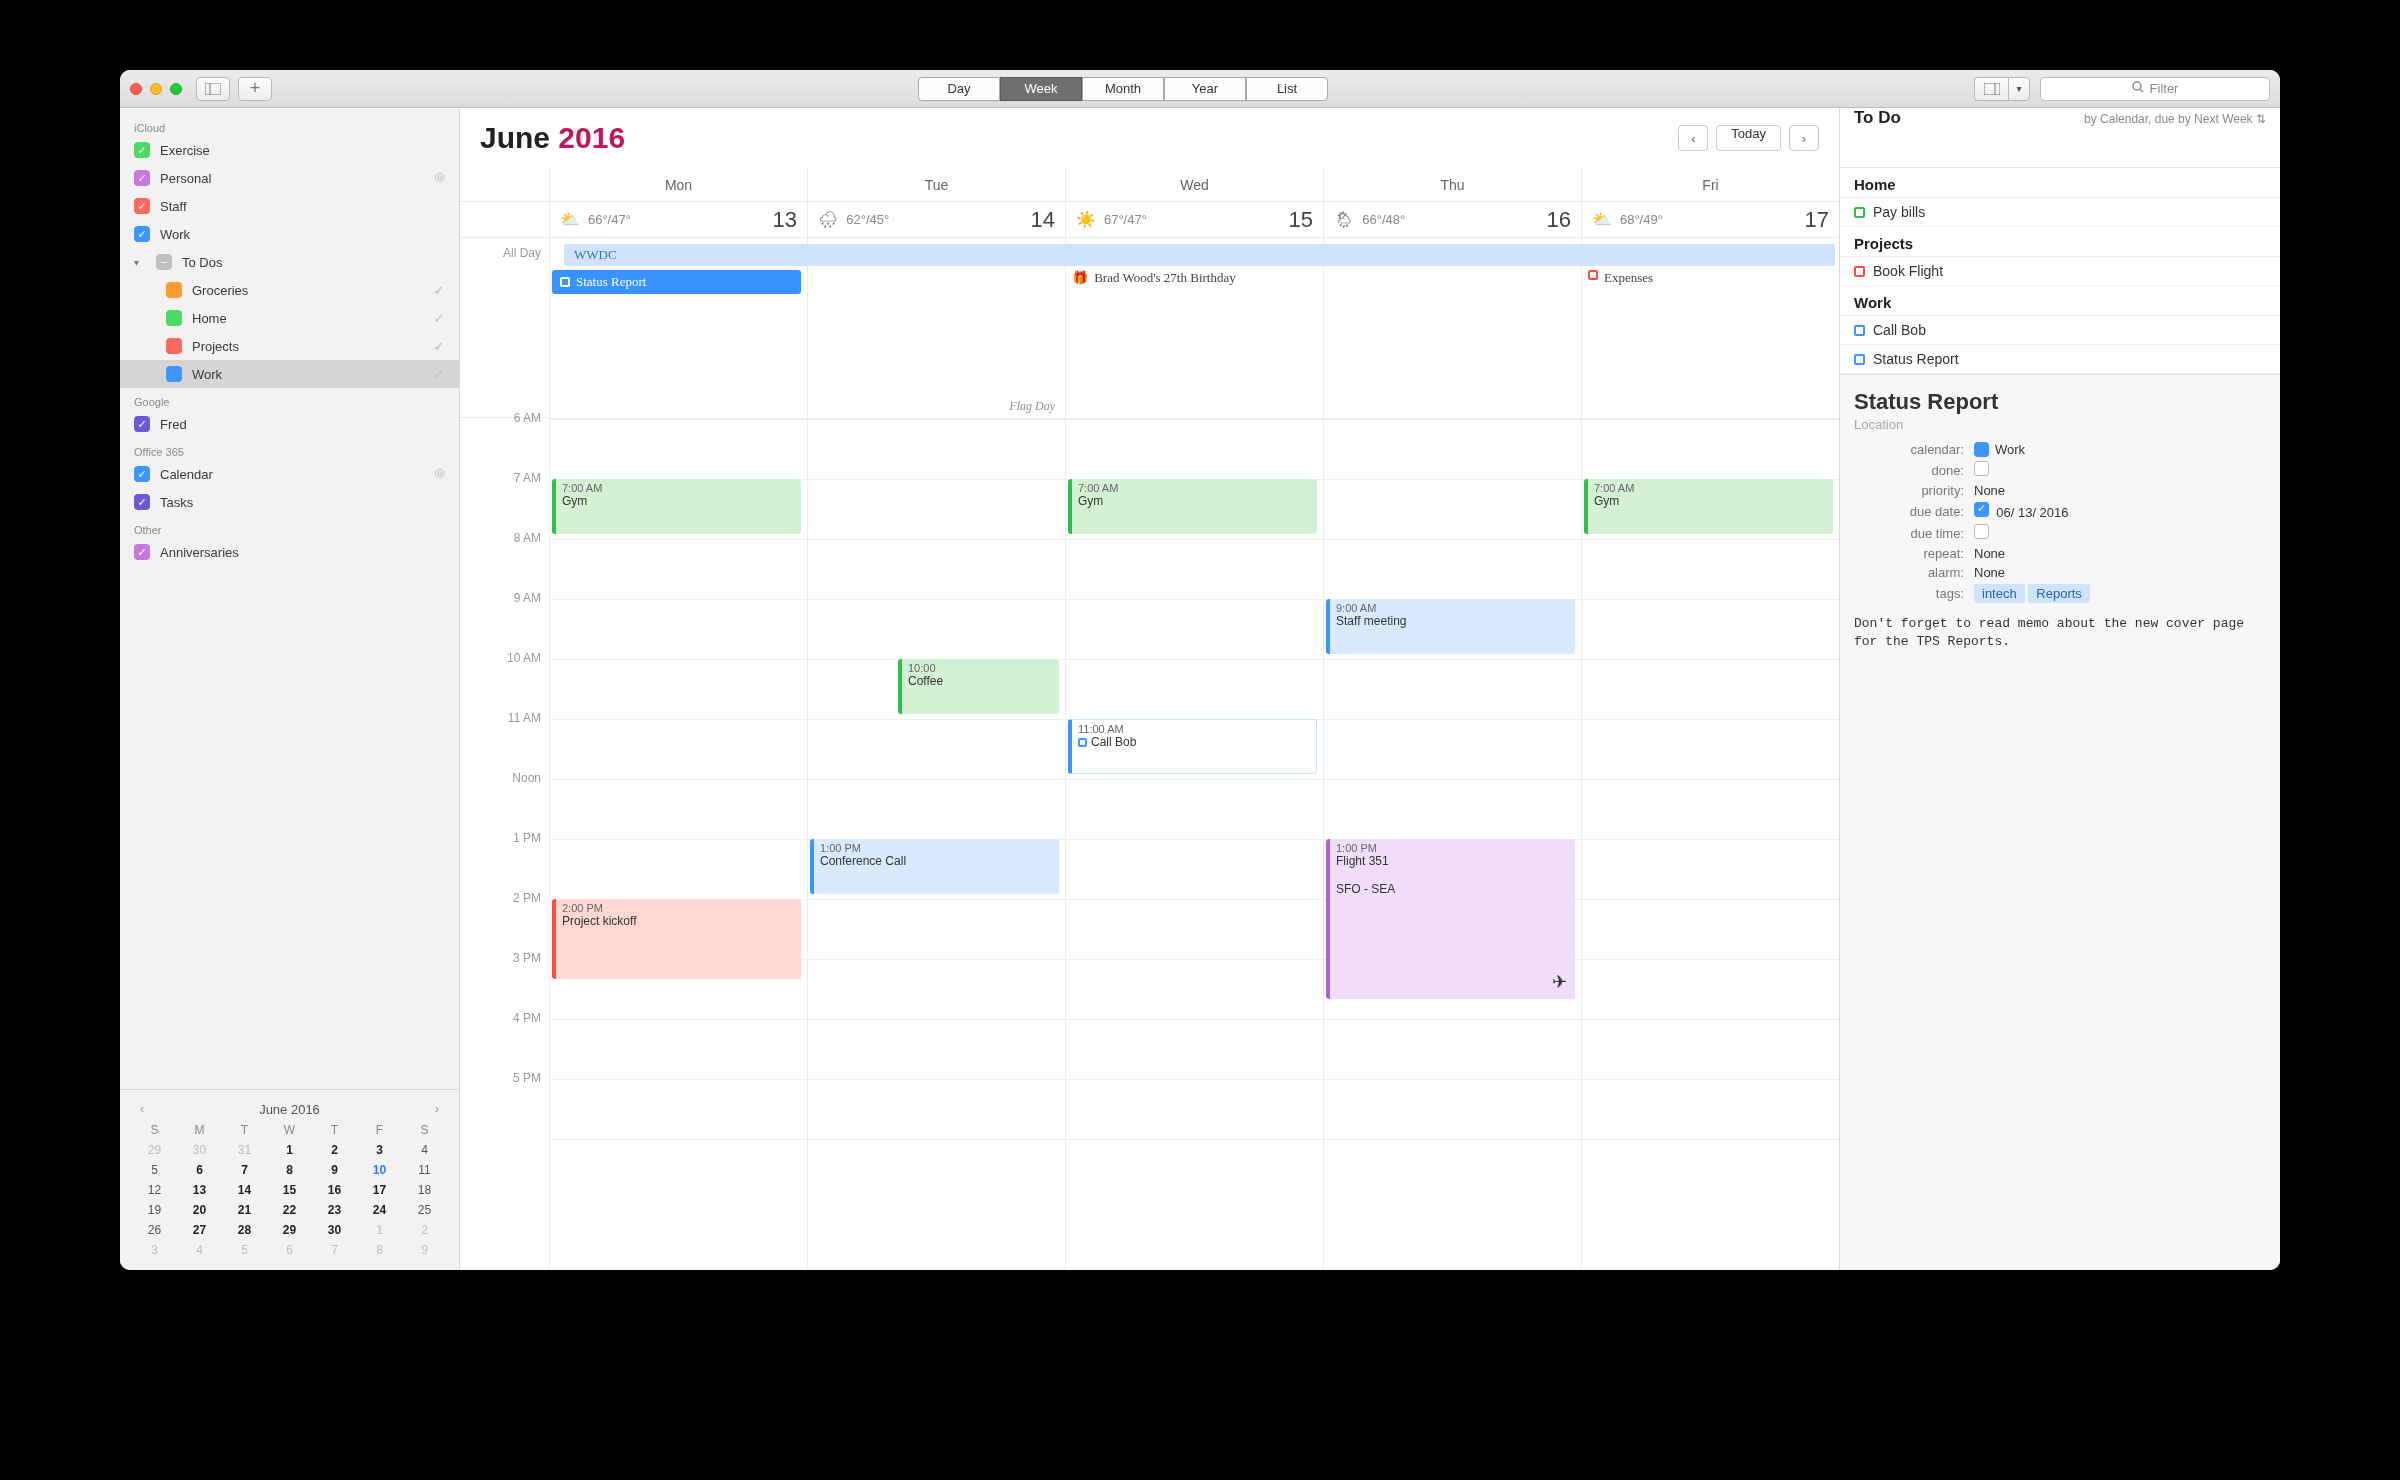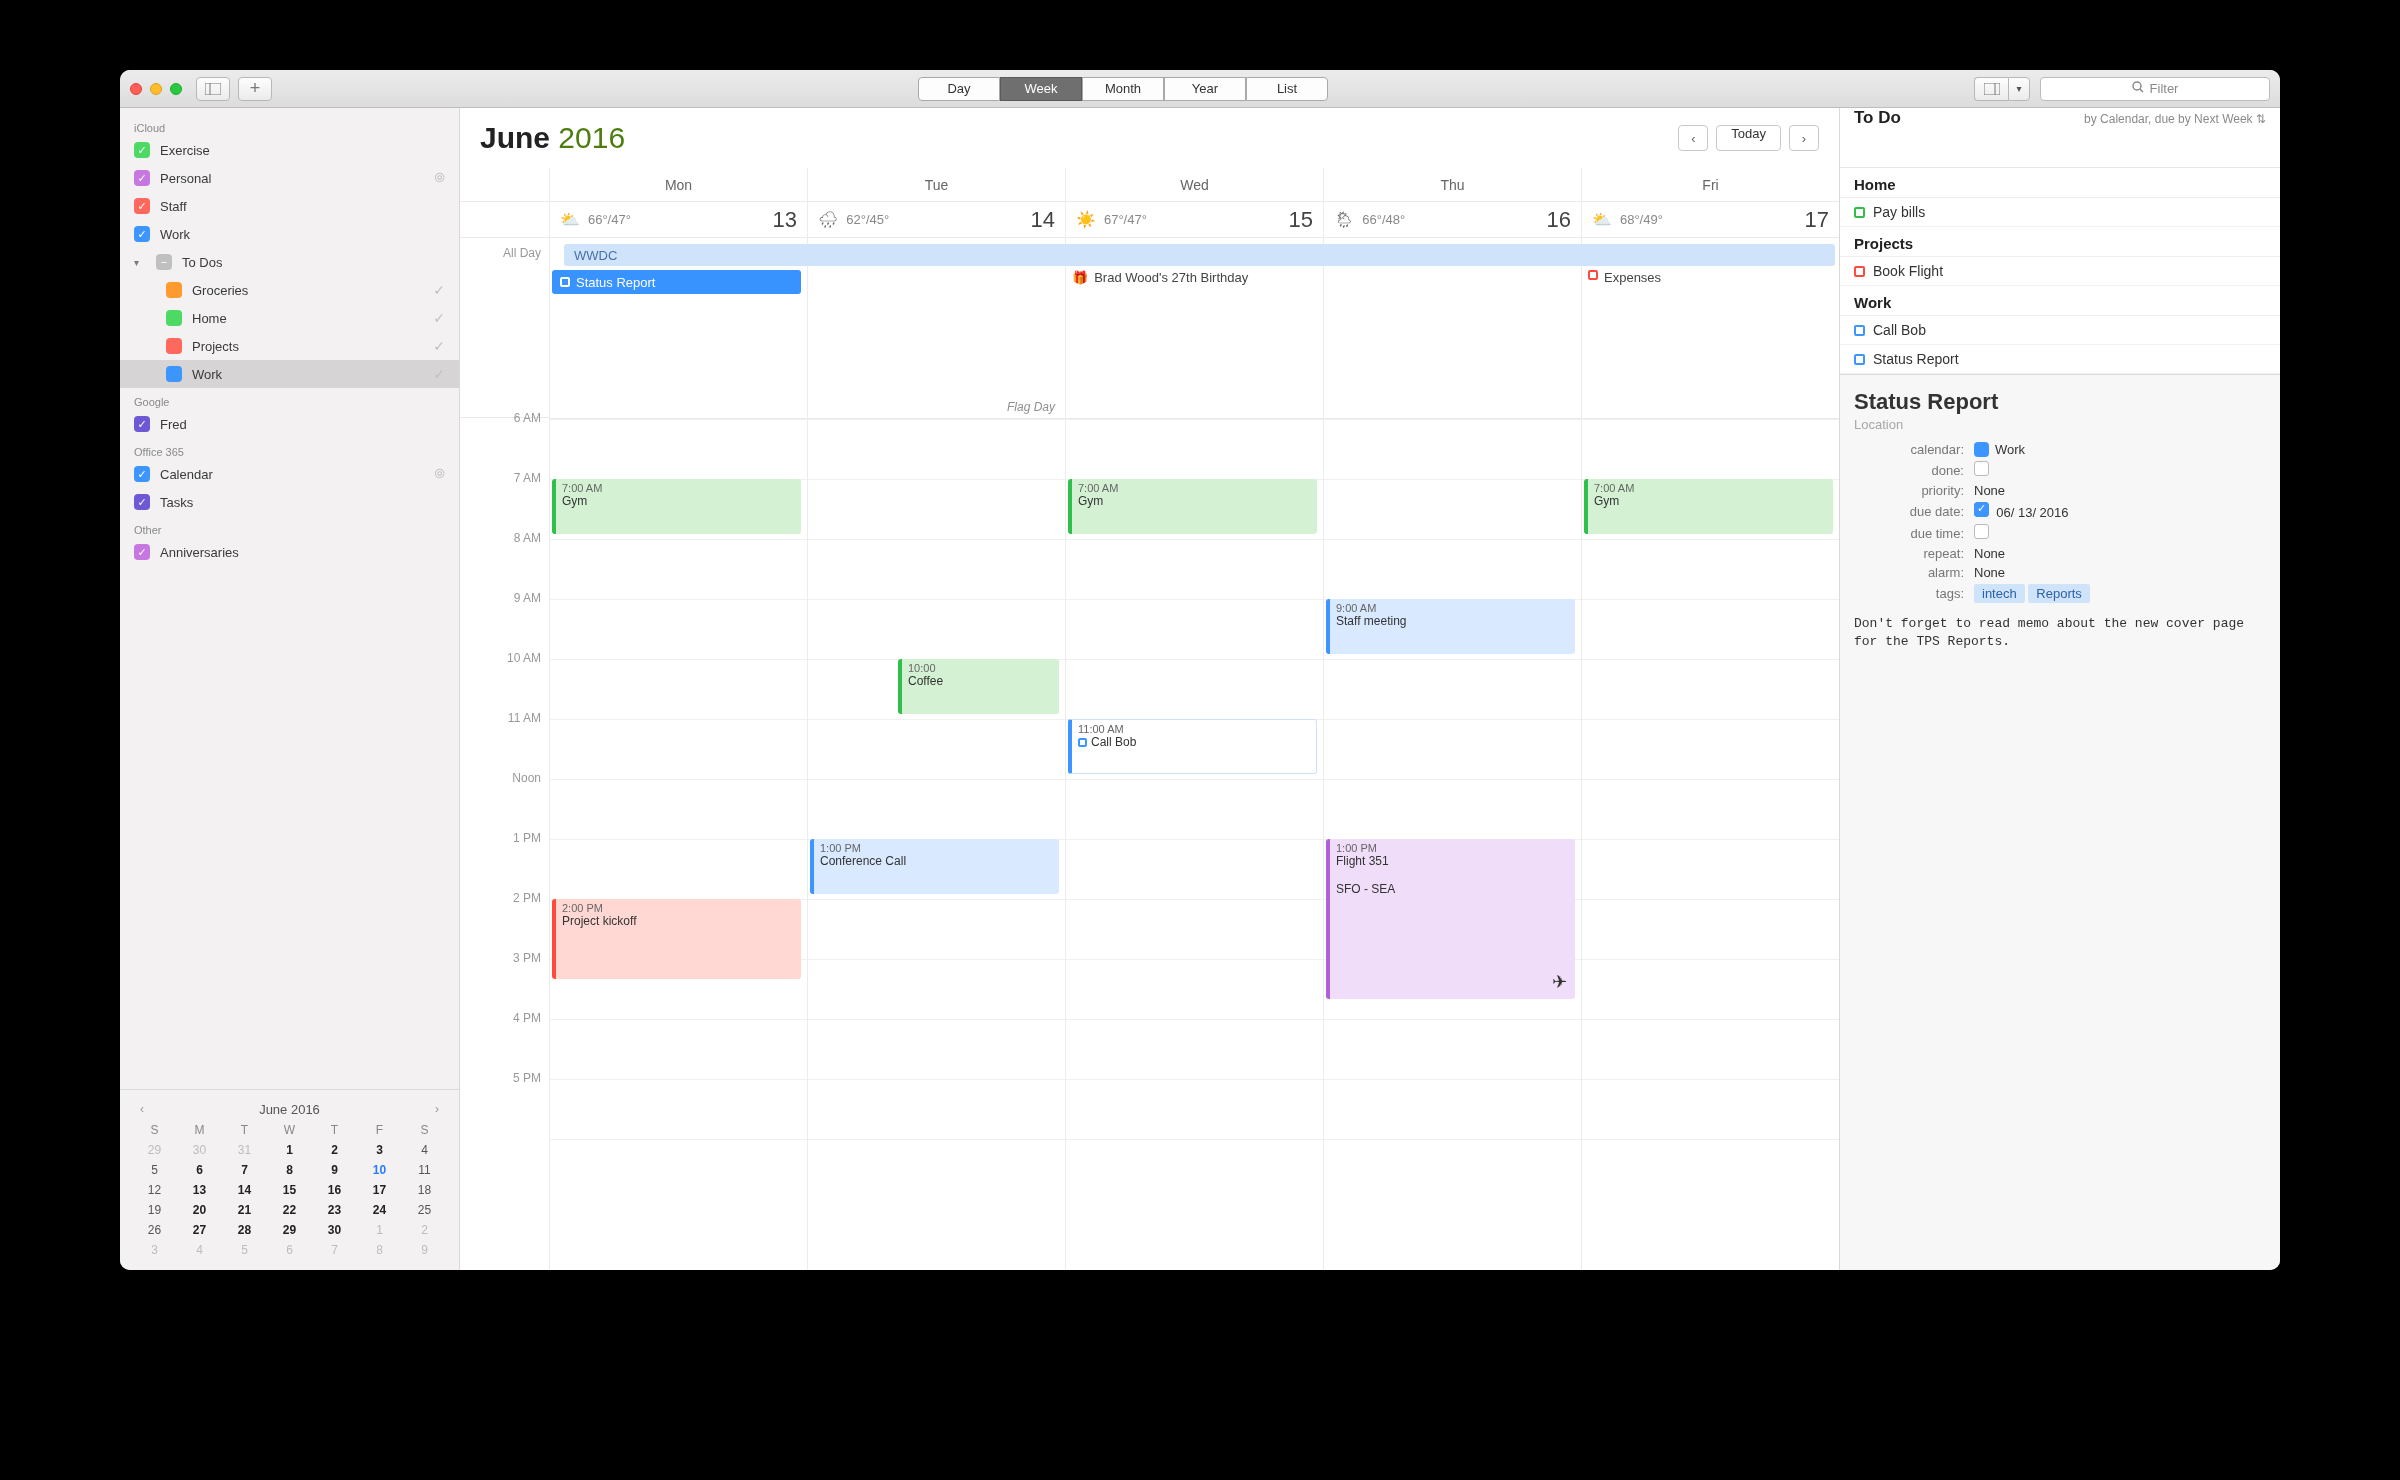--- a/index.html
+++ b/index.html
@@ -49,37 +49,37 @@
   table.mini-cal th { color:#888; font-weight:400; padding:3px 0; }
   table.mini-cal td { text-align:center; padding:3px 0; color:#555;}
   table.mini-cal td.mute { color:#bdbdbd; }
   table.mini-cal td.today { color:#2a7bff; font-weight:600; }
   table.mini-cal td.bold { font-weight:700; color:#222; }
 
   
   .main { flex:1; display:flex; flex-direction:column; border-right:1px solid #d9d9d9; min-width:0; }
   .main-head { height:60px; display:flex; align-items:center; padding:0 20px; }
   .month-title { font-size:30px; color:#222; }
-  .month-title .yy { color:#4d7c0f; font-weight:400; }
+  .month-title .yy { color:#be185d; font-weight:700; }
   .head-ctrl { margin-left:auto; display:flex; gap:8px; }
   .nav-btn { width:30px; height:26px; border:1px solid #c9c9c9; border-radius:4px; background:#fff; color:#666; display:flex; align-items:center;justify-content:center; }
   .today-btn { height:26px; padding:0 14px; border:1px solid #c9c9c9; border-radius:4px; background:#fff; }
 
   .weekgrid { flex:1; display:flex; min-height:0; }
   .hours-col { width:90px; border-right:1px solid #ececec; }
   .days { flex:1; display:flex; min-width:0; }
   .day { flex:1; border-right:1px solid #ececec; display:flex; flex-direction:column; min-width:0;}
   .day:last-child{ border-right:none; }
   .day-head { height:34px; display:flex; align-items:center; justify-content:center; color:#666; font-size:14px; border-bottom:1px solid #e9e9e9;}
   .day-sub { height:36px; display:flex; align-items:center; padding:0 10px; gap:8px; color:#666; border-bottom:1px solid #e9e9e9;}
   .temps { color:#888; font-size:13px; }
   .datenum { margin-left:auto; font-size:22px; color:#444; }
   .wx { font-size:16px; }
   .allday { border-bottom:1px solid #e9e9e9; }
-  .allday-row { height:180px; position:relative; }
+  .allday-row { height:180px; position:relative;font-family:Liberation Serif, serif; }
   .body { flex:1; position:relative; }
 
   .hours-col .h-head { height:34px; border-bottom:1px solid #e9e9e9; }
   .hours-col .h-sub { height:36px; border-bottom:1px solid #e9e9e9; }
   .hours-col .h-allday { height:180px; border-bottom:1px solid #e9e9e9; font-size:12px; color:#999; padding:8px 8px 0; text-align:right;}
   .hour-label { height:60px; text-align:right; padding-right:8px; font-size:12px; color:#999; }
   .hour-label span { position:relative; top:-7px; }
   .day .body .hline { position:absolute; left:0; right:0; border-top:1px solid #f0f0f0; }
 
   .allday-wwdc { position:absolute; left:14px; right:0; top:6px; height:22px; background:#cfe3fb; color:#4a72a8; font-size:13px; display:flex; align-items:center; padding:0 10px; border-radius:3px; }

